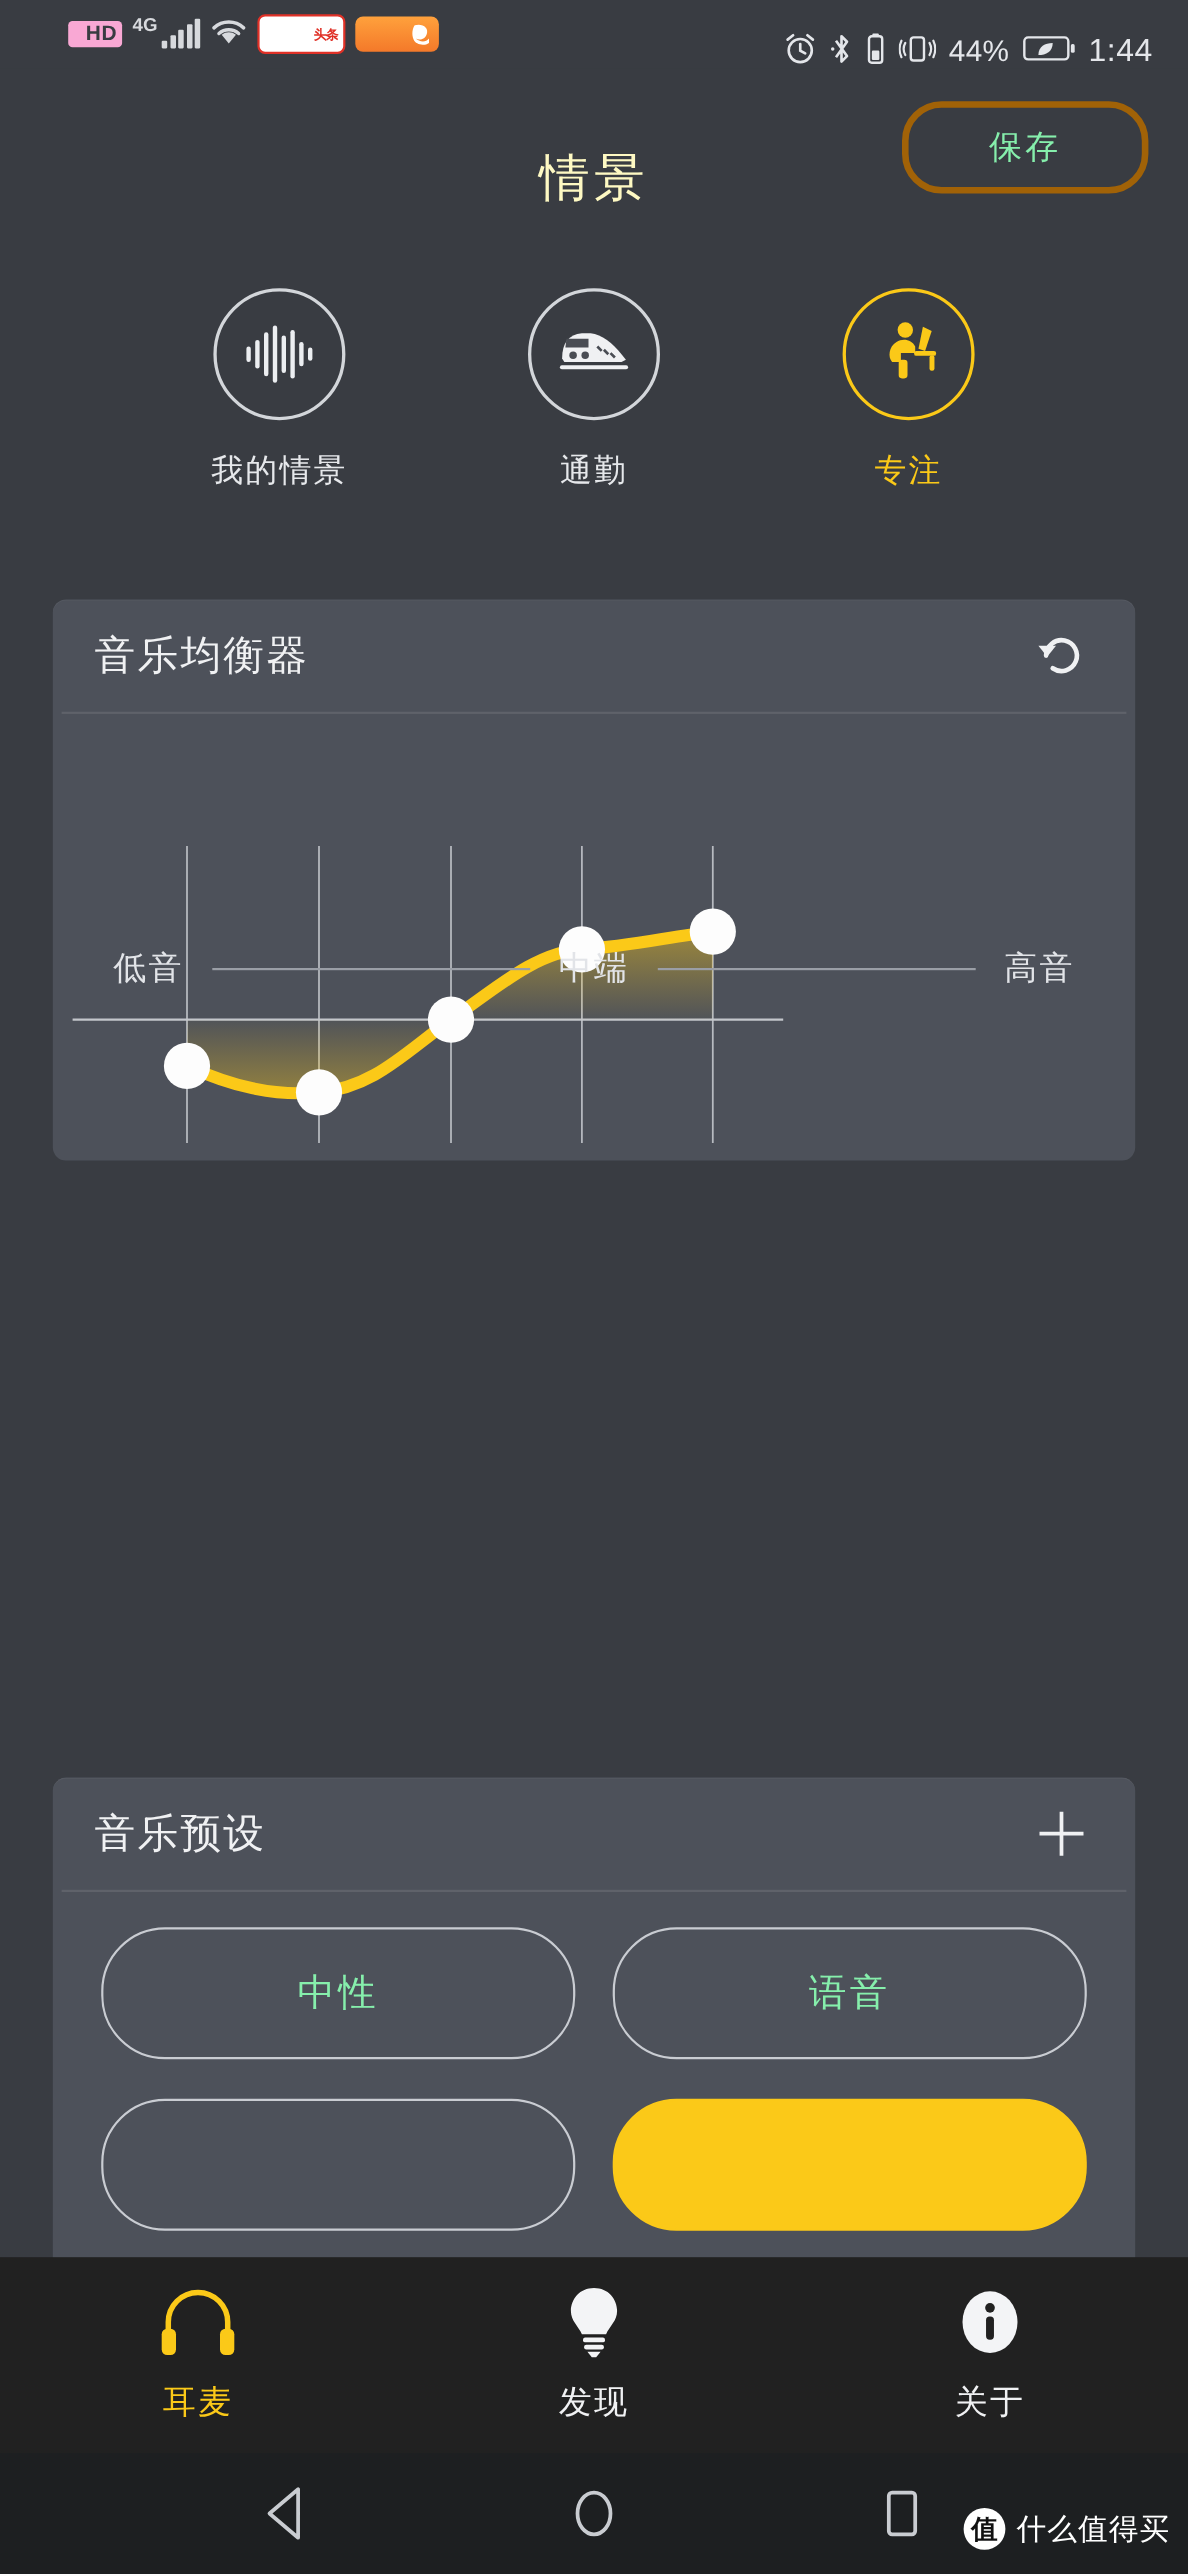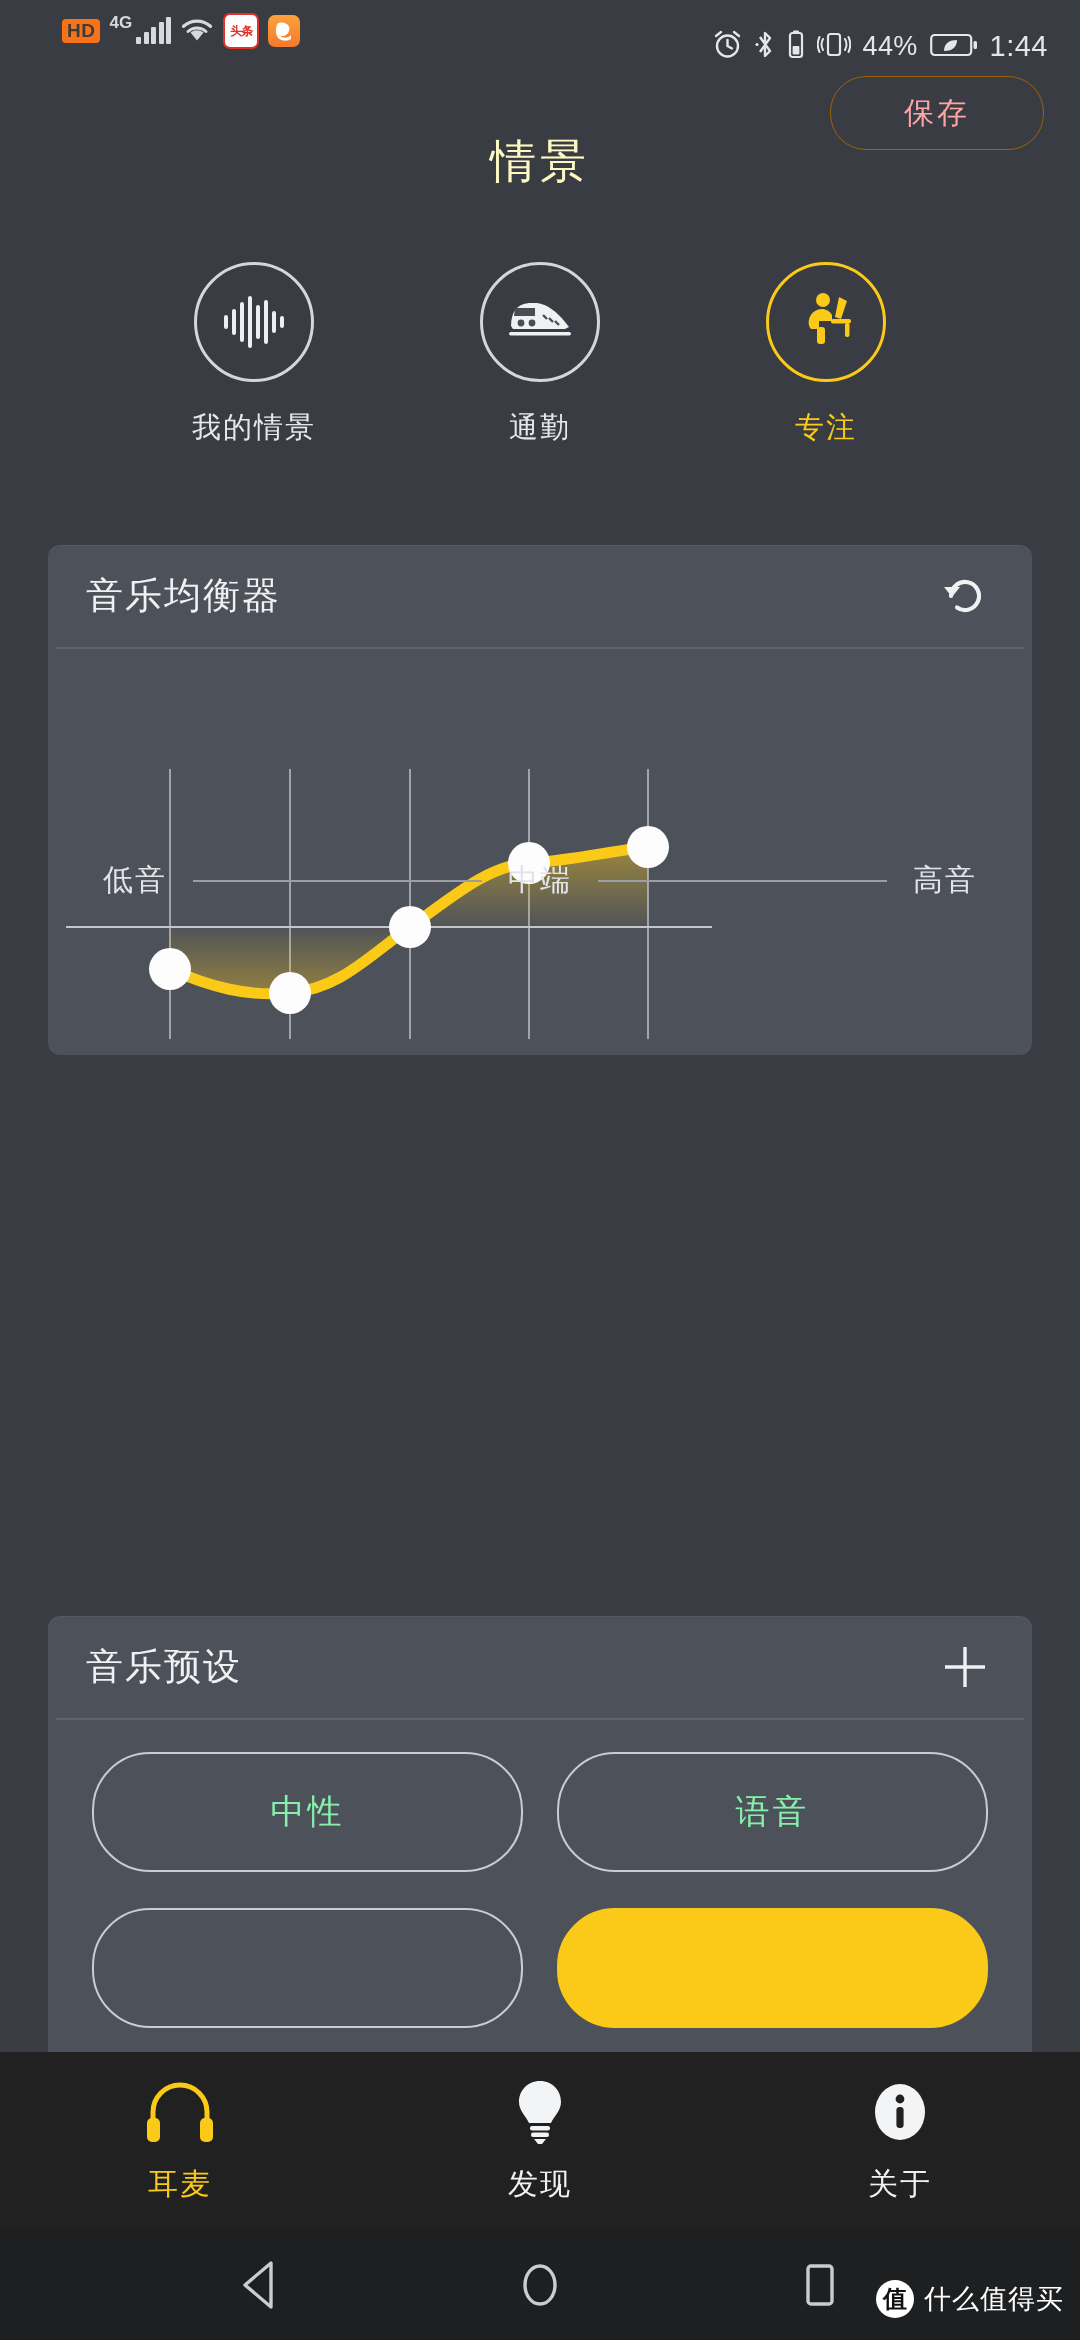--- a/index.html
+++ b/index.html
@@ -35,26 +35,26 @@
   }
   #status-right {
     display: flex;
     align-items: center;
     gap: 12px;
     margin-left: auto;
     margin-right: 32px;
     margin-top: 31px;
   }
   .hd-badge {
-    background: #f97316;
+    background: #f9a8d4;
     color: #393c42;
     font-size: 19px;
     font-weight: bold;
     border-radius: 4px;
-    padding: 2px 5px 3px 5px;
+    padding: 2px 5px 3px 16px;
     letter-spacing: 0.5px;
     line-height: 1;
   }
   .net-4g {
     color: #d7d9dd;
     font-size: 17px;
     font-weight: bold;
     position: relative;
     top: -8px;
     margin-right: -5px;
@@ -74,21 +74,21 @@
   .bars i:nth-child(1){height:7px}
   .bars i:nth-child(2){height:12px}
   .bars i:nth-child(3){height:17px}
   .bars i:nth-child(4){height:22px}
   .bars i:nth-child(5){height:27px}
   .appicon {
     width: 32px; height: 32px;
     border-radius: 7px;
     display: flex; align-items: center; justify-content: center;
     font-size: 13px; font-weight: bold;
-    color: #fff; overflow: hidden;
+    color: #fff; overflow: hidden; padding-left: 44px;
   }
   .appicon.toutiao { background: #fff; color: #e03127; border: 2px solid #e03127; font-size: 12px; letter-spacing: -1px; }
   .appicon.uc { background: linear-gradient(#ffa13c,#f4792a); color:#fff; font-size: 18px; }
   .pct {
     color: #e4e6ea;
     font-size: 27px;
     letter-spacing: 0.3px;
   }
   .clock {
     color: #e4e6ea;
@@ -106,25 +106,25 @@
     position: absolute;
     left: 0; right: 0; top: 24px;
     text-align: center;
     color: #fef9c3;
     font-size: 46px;
     letter-spacing: 4px;
     margin-top: 45px;
   }
   #save-button {
     position: absolute;
-    right: 36px; top: 14px;
+    right: 36px; top: 30px;
     width: 212px; height: 72px;
-    border: 1px solid #a16207;
+    border: 6px solid #a16207;
     border-radius: 36px;
-    color: #fca5a5;
+    color: #86efac;
     font-size: 30px;
     display: flex; align-items: center; justify-content: center;
     letter-spacing: 3px;
     background: transparent;
     cursor: pointer;
   }
 
   
   #scene-modes {
     position: absolute;

